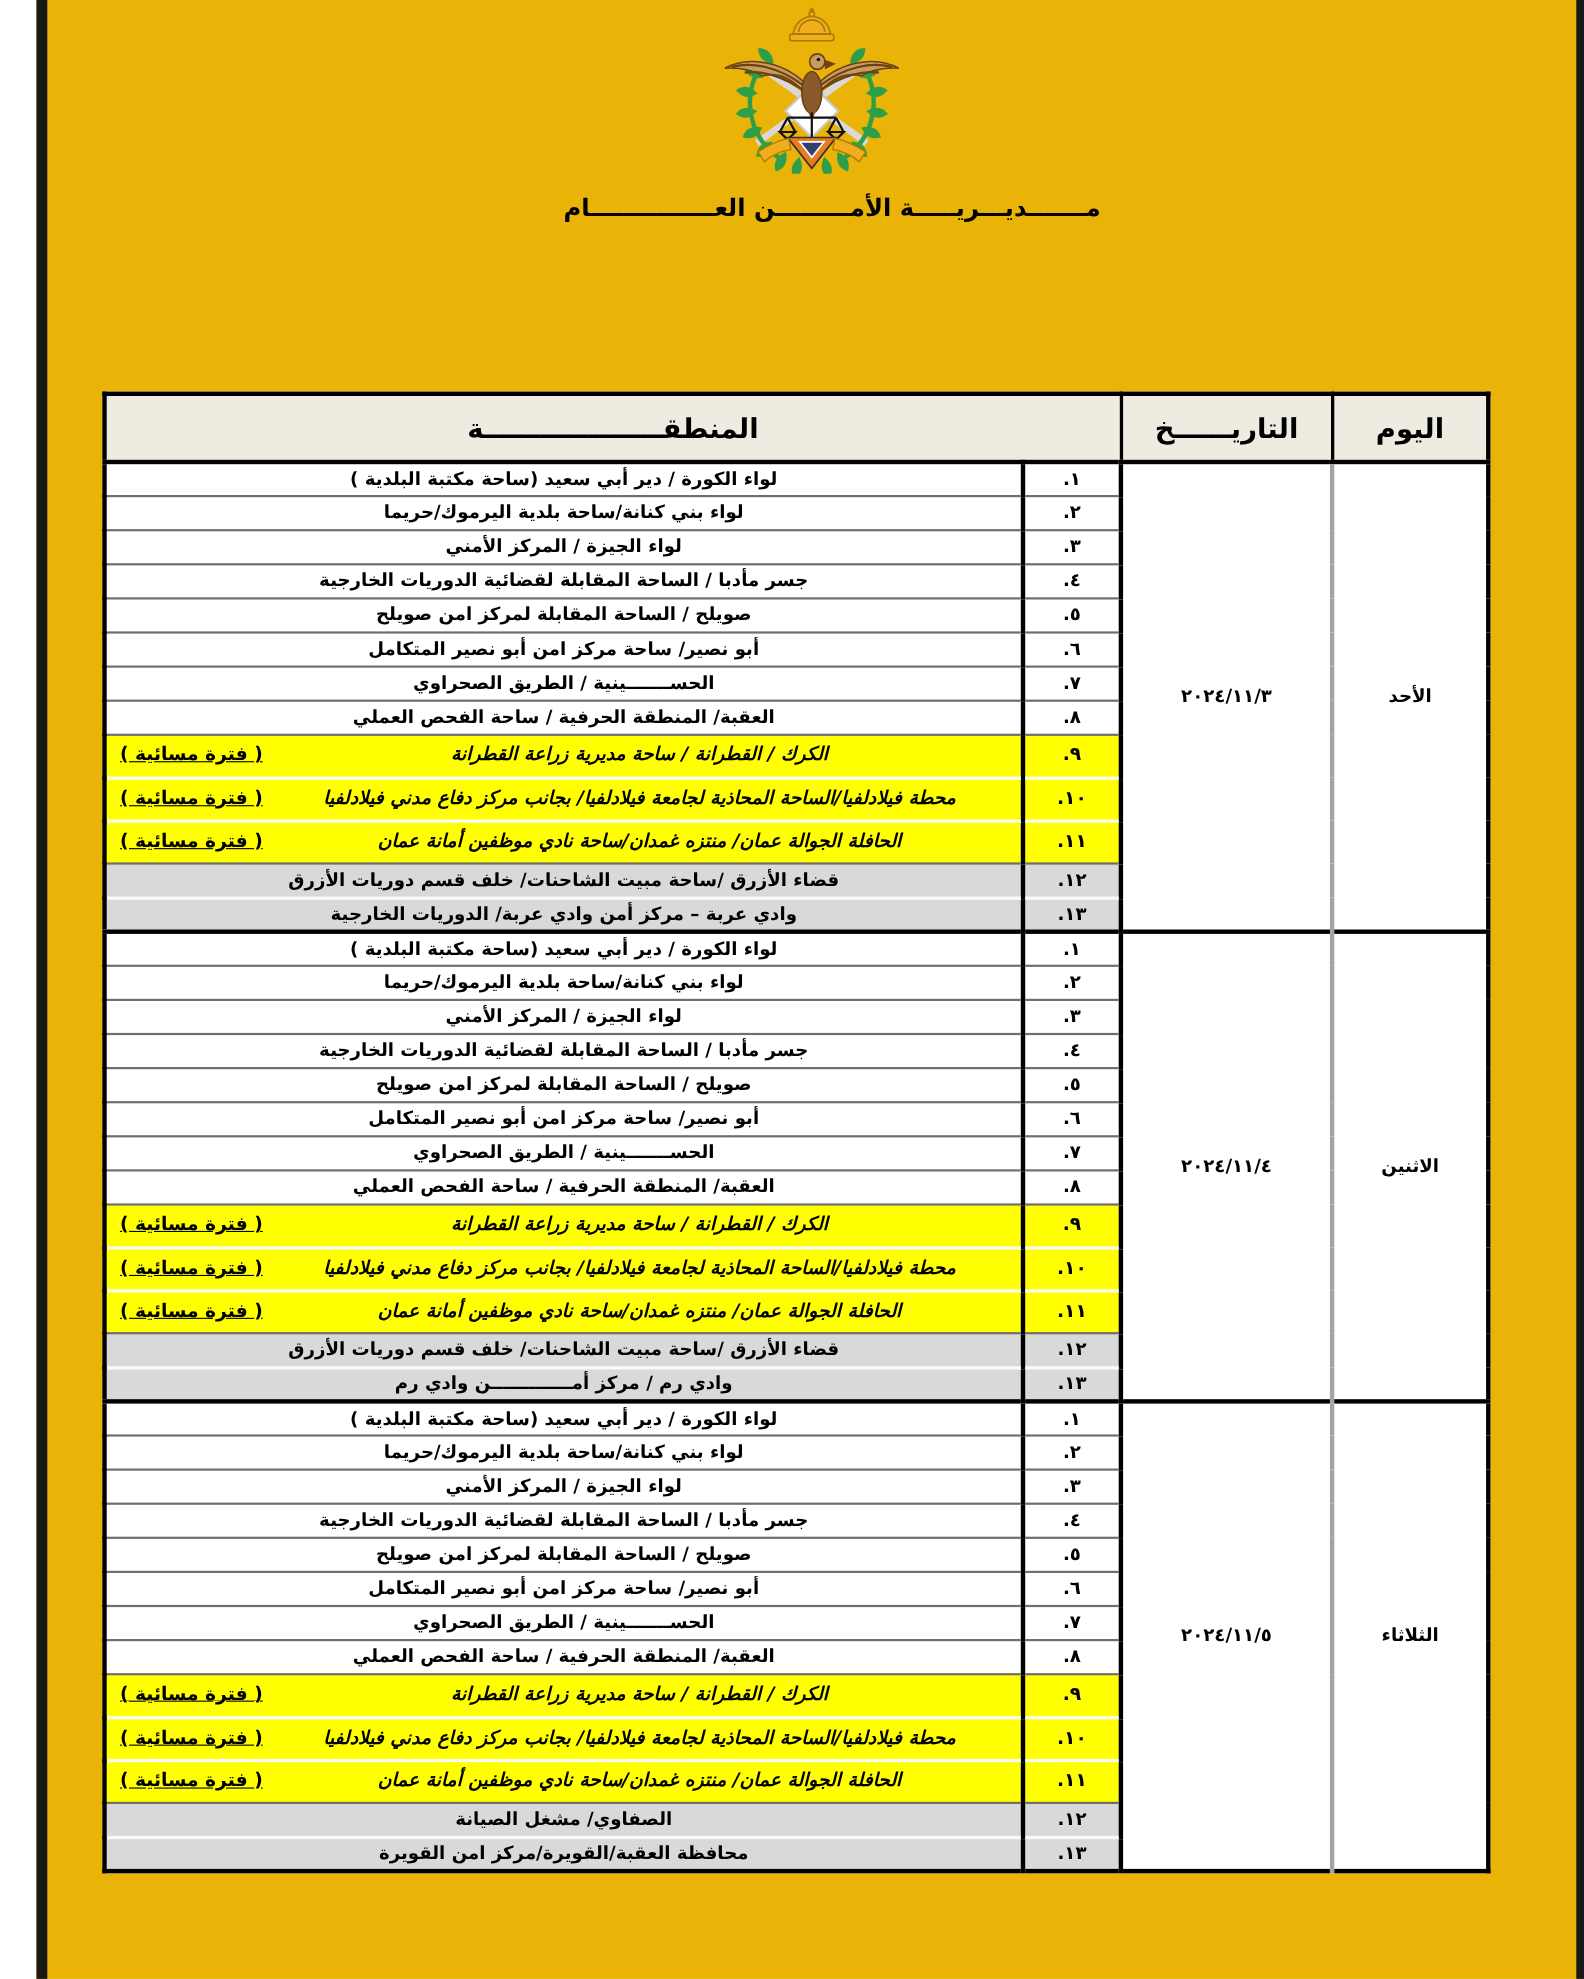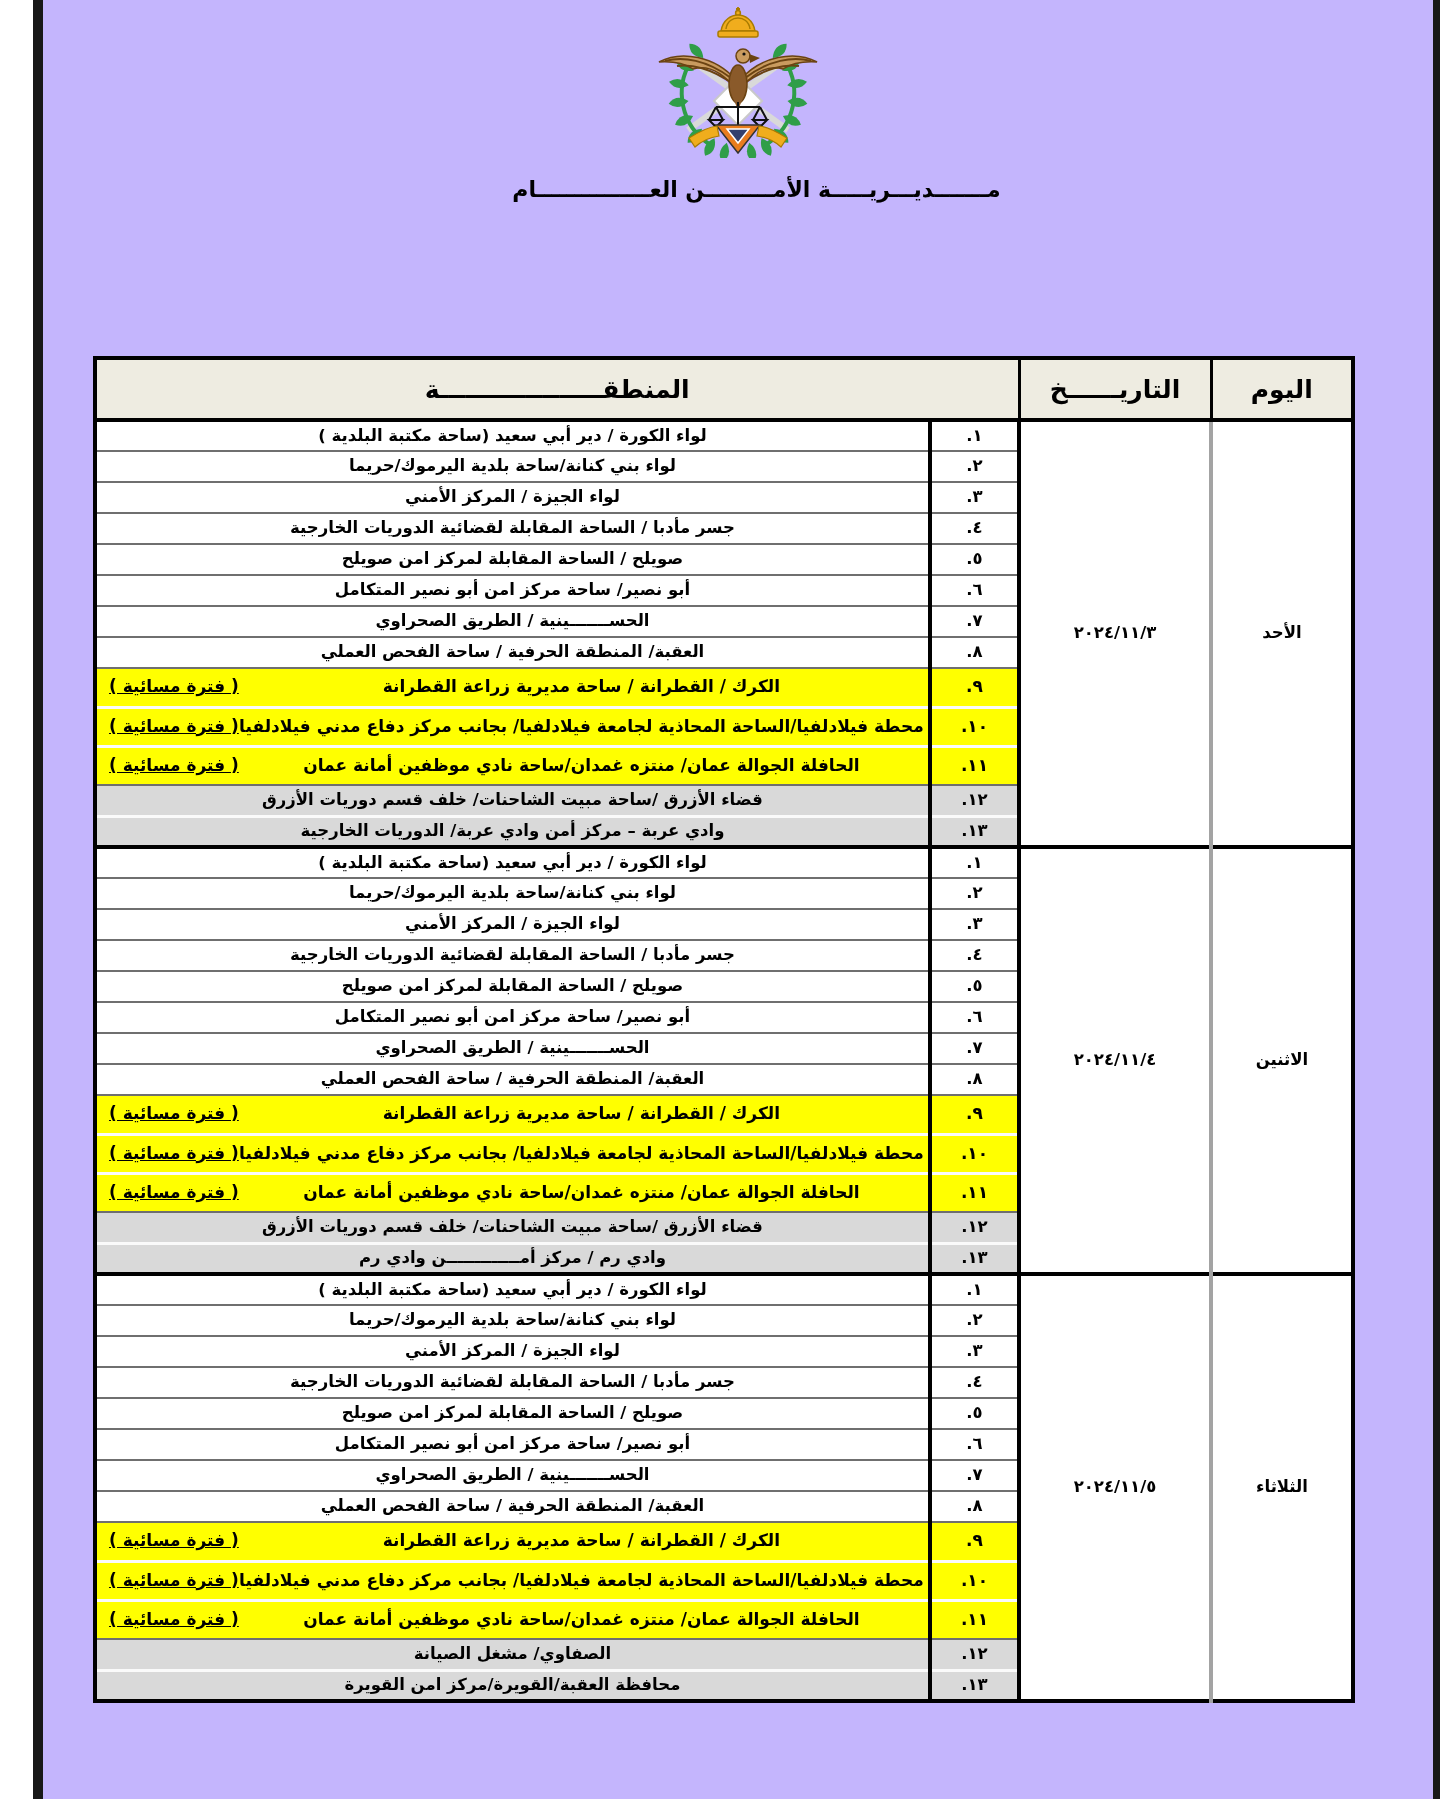--- a/index.html
+++ b/index.html
@@ -1,16 +1,16 @@
 <!DOCTYPE html>
 <html lang="ar" dir="rtl" style="--highlight-yellow: #ffff00; --highlight-gray: #d9d9d9; --header-beige: #eeece1; --row-line: #6f6f6f; --page-edge: #181818; --em-green: #2f9e48; --em-gold: #f0ad1d; --em-gold-dark: #a97b00; --em-tan: #c99b5f; --em-brown: #8a5a2a; --em-dark-brown: #6b4312; --em-orange: #e87c1e; --em-navy: #33406e; --em-black: #111111;"><head>
 <meta charset="utf-8">
 <style>
   html,body{margin:0;padding:0;background:#fff;}
-  .page{position:relative;width:1407px;height:1799px;background:#c4b5fd;overflow:hidden;
+  .page{position:relative;width:1407px;height:1799px;background:#eab308;overflow:hidden;
         font-family:"DejaVu Sans",sans-serif;color:#000;direction:rtl;}
   .edge{position:absolute;top:0;height:100%;background:var(--page-edge,#181818);}
   .edge.left{left:0;width:10px;}
   .edge.right{right:0;width:7px;}
 
   .logo{position:absolute;top:6px;left:600px;width:210px;height:152px;}
 
   .titles{position:absolute;top:172px;left:40px;right:0;text-align:center;
           font-size:22px;font-weight:bold;line-height:36px;letter-spacing:0;}
 
@@ -24,21 +24,21 @@
   td.c-num{border-left:4px solid #000;border-right:4px solid #000;font-size:16px;}
   td.c-day{border-left:4px solid #a3a3a3;font-size:18px;}
   td.c-date{font-size:18px;letter-spacing:1px;}
   td.c-day,td.c-date{background:#fff;border-top:4px solid #000;}
   tr.block-start td{border-top:4px solid #000;}
   tr.gap td.c-num,tr.gap td.c-area{border-top:3px solid #fafafa;}
   tr.yellow td.c-num,tr.yellow td.c-area{background:var(--highlight-yellow,#ffff00);font-size:17px;}
   tr.gray td.c-num,tr.gray td.c-area{background:var(--highlight-gray,#d9d9d9);margin-top:40px;}
   
   .ev-wrap{display:flex;align-items:center;width:100%;}
-  .ev-main{flex:1 1 auto;text-align:center;}
+  .ev-main{flex:1 1 auto;text-align:center;font-style:italic;}
   .ev-label{flex:0 0 auto;padding-left:8px;white-space:nowrap;text-decoration:underline;}
   .ltr{direction:ltr;unicode-bidi:bidi-override;display:inline-block;}
 </style>
 </head>
 <body>
 
 <div class="page">
   <div class="edge left"></div>
   <div class="edge right"></div>
 

